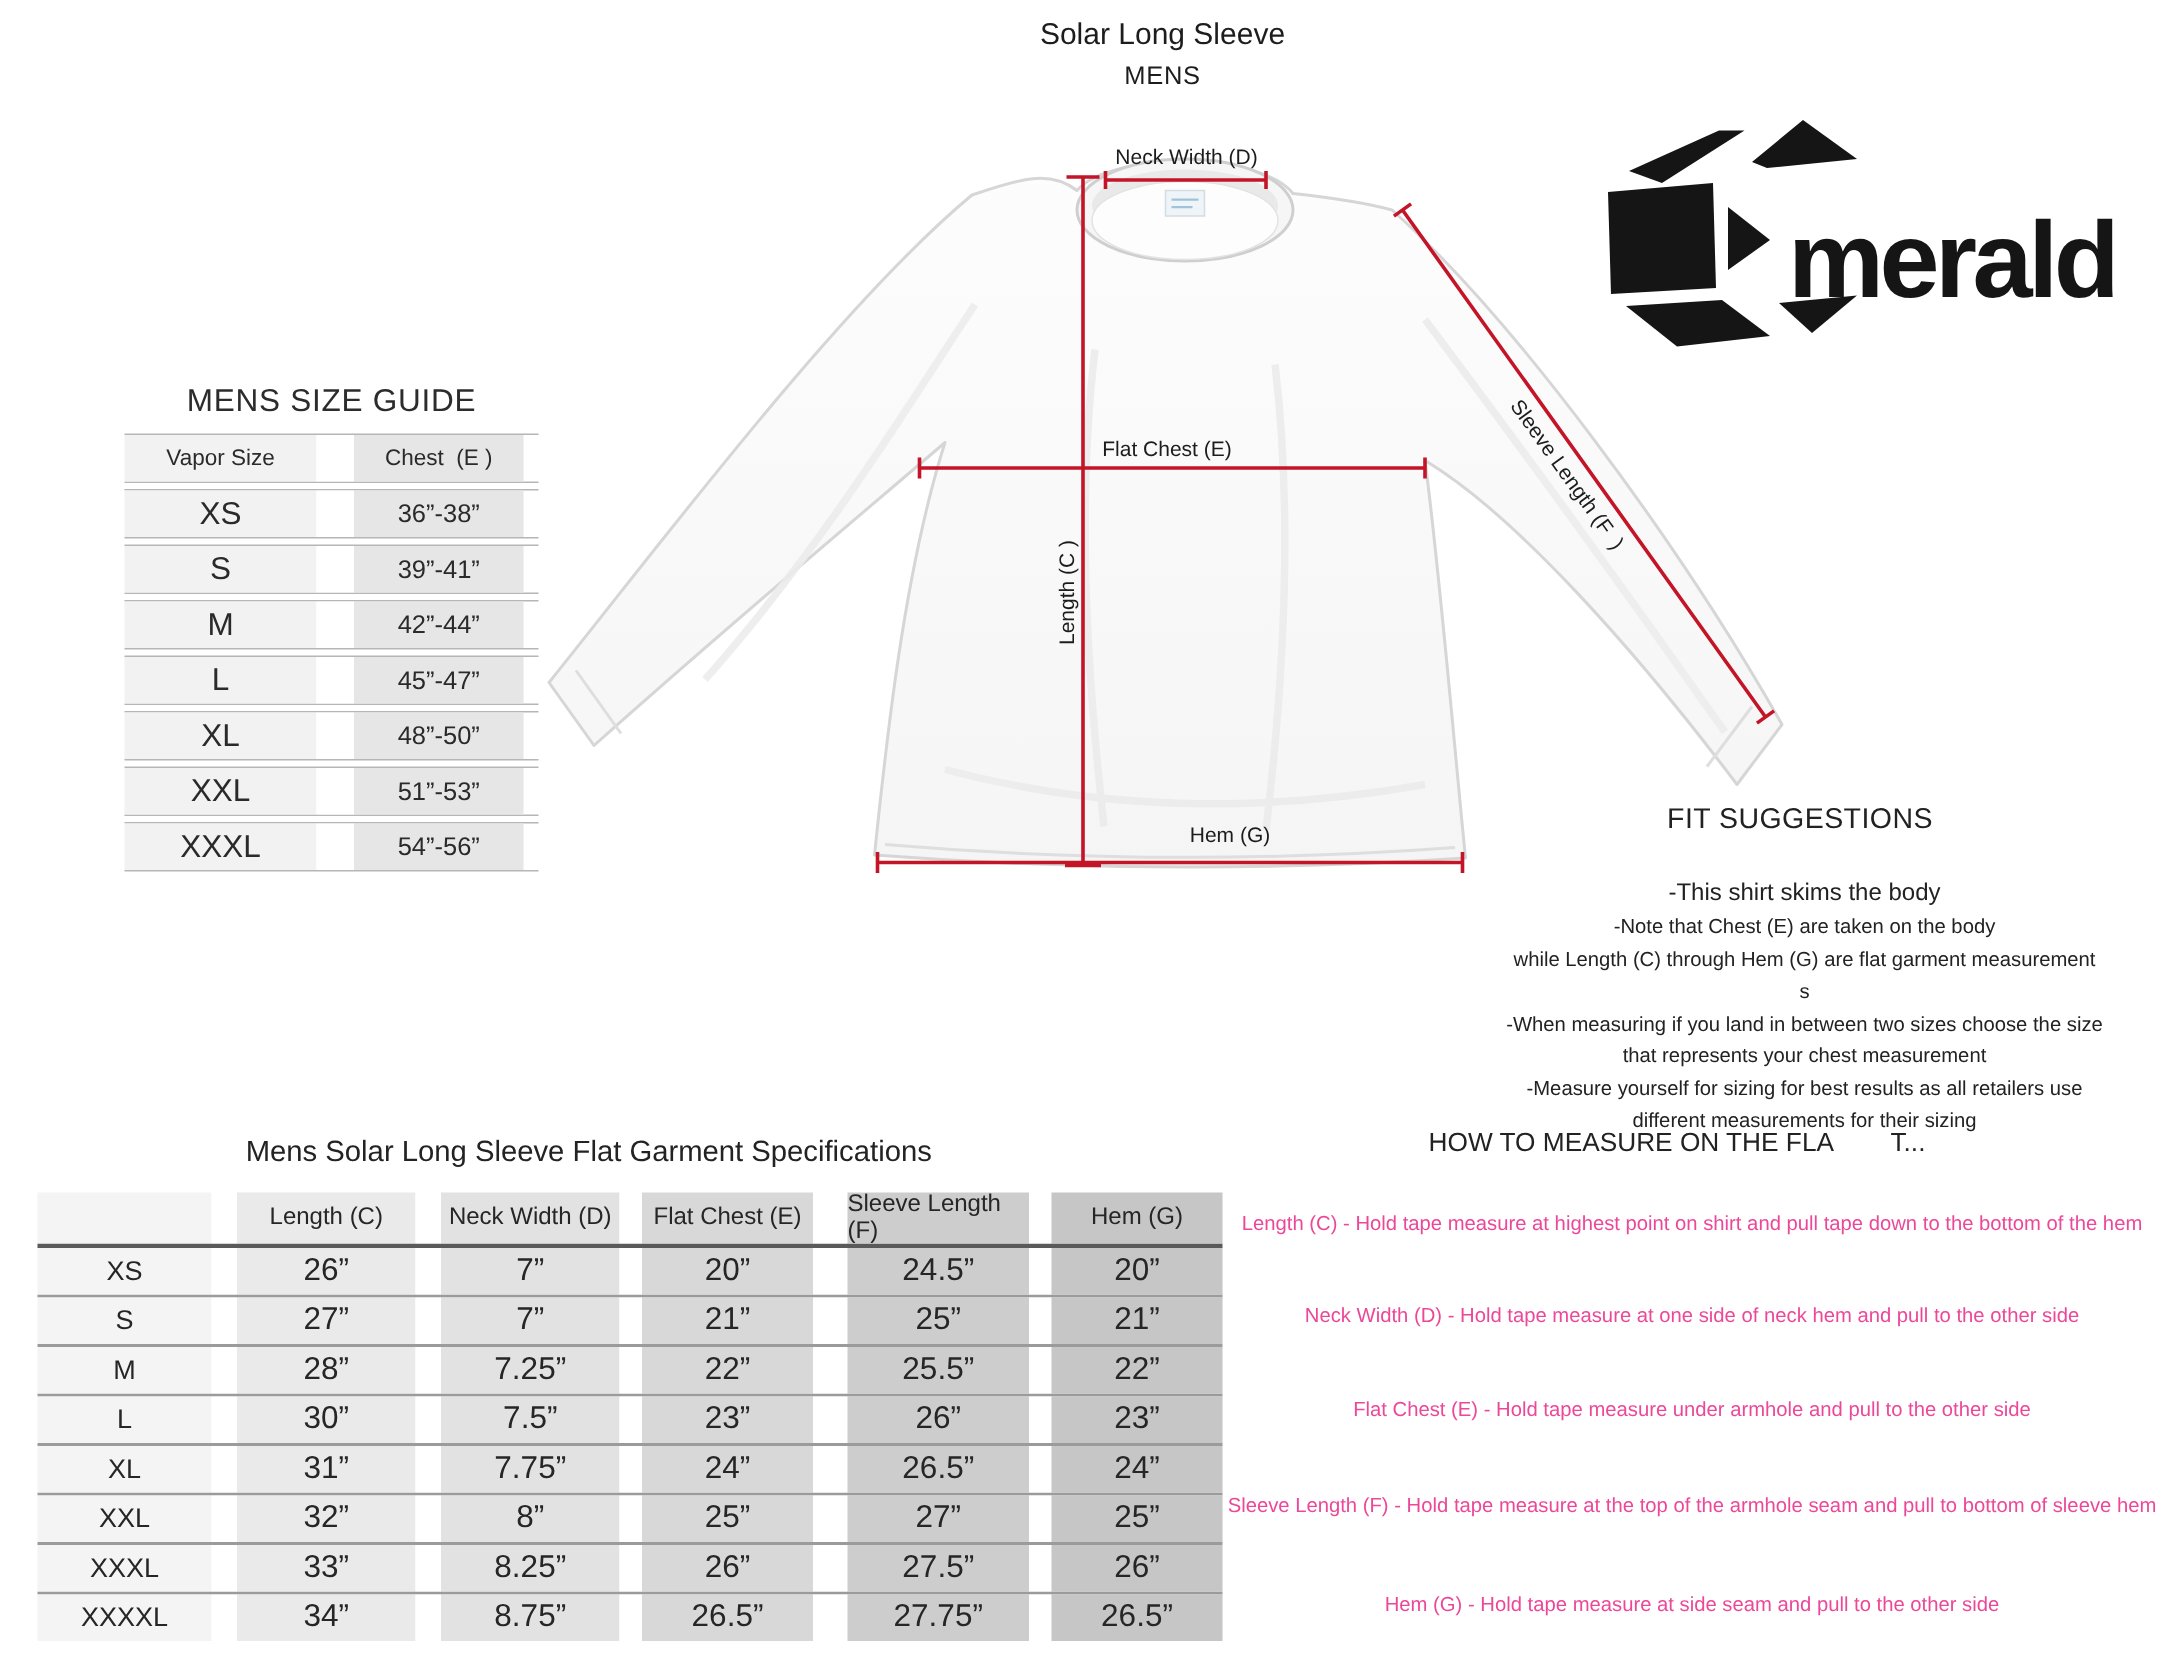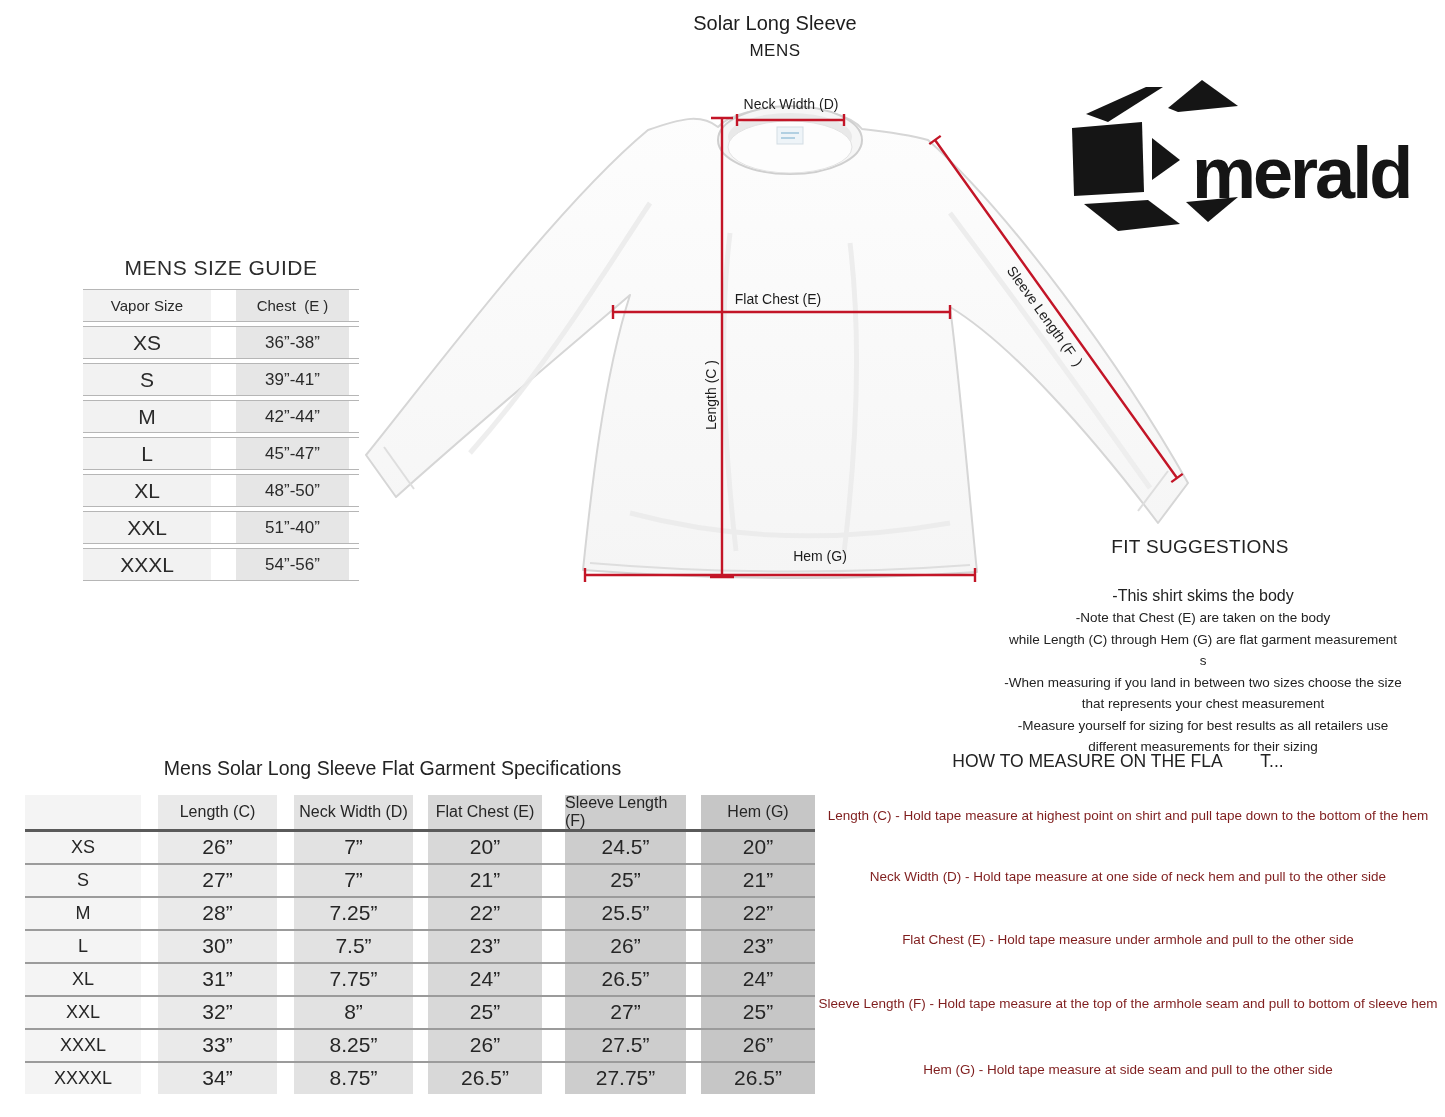--- a/index.html
+++ b/index.html
@@ -49,21 +49,21 @@
   .spec-row.header .cell{font-size:16px;color:#262626;}
   .spec-size-txt{font-size:18px;color:#262626;}
   .spec-val-txt{font-size:21px;color:#262626;}
   .spec-sep{height:2px;background:#9b9b9b;}
   .spec-sep.dark{height:2.5px;background:#5a5a5a;}
 
   
   .htm-heading { position:absolute; left:818px; top:751px; width:600px; text-align:center;
                  font-size:17.5px; color:#222; }
   .instruction { position:absolute; left:818px; width:620px; text-align:center;
-                 font-size:13.5px; color:#7f1d1d; line-height:17px; }
+                 font-size:13.5px; color:#ec4899; line-height:17px; }
   .i0{top:807px;} .i1{top:868px;} .i2{top:931px;} .i3{top:995px;} .i4{top:1061px;}
 
   
   .shirt-wrap { position:absolute; left:350px; top:83px; width:870px; height:525px; }
   .logo-wrap { position:absolute; left:1066px; top:76px; width:360px; height:160px; }
   svg text { font-family:"Liberation Sans", sans-serif; }
 </style>
 </head>
 <body>
 
@@ -180,21 +180,21 @@
         <div class="sg-cell-chest sg-chest-txt" data-bind="size_guide.rows.3.chest">45”-47”</div>
       </div>
       <div class="sg-row">
         <div class="sg-cell-size sg-size-txt" data-bind="size_guide.rows.4.size">XL</div>
         <div class="sg-gap"></div>
         <div class="sg-cell-chest sg-chest-txt" data-bind="size_guide.rows.4.chest">48”-50”</div>
       </div>
       <div class="sg-row">
         <div class="sg-cell-size sg-size-txt" data-bind="size_guide.rows.5.size">XXL</div>
         <div class="sg-gap"></div>
-        <div class="sg-cell-chest sg-chest-txt" data-bind="size_guide.rows.5.chest">51”-40”</div>
+        <div class="sg-cell-chest sg-chest-txt" data-bind="size_guide.rows.5.chest">51”-53”</div>
       </div>
       <div class="sg-row">
         <div class="sg-cell-size sg-size-txt" data-bind="size_guide.rows.6.size">XXXL</div>
         <div class="sg-gap"></div>
         <div class="sg-cell-chest sg-chest-txt" data-bind="size_guide.rows.6.chest">54”-56”</div>
       </div>
     </div>
   </div>
 
   <div class="fit-heading" data-bind="fit.heading">FIT SUGGESTIONS</div>

